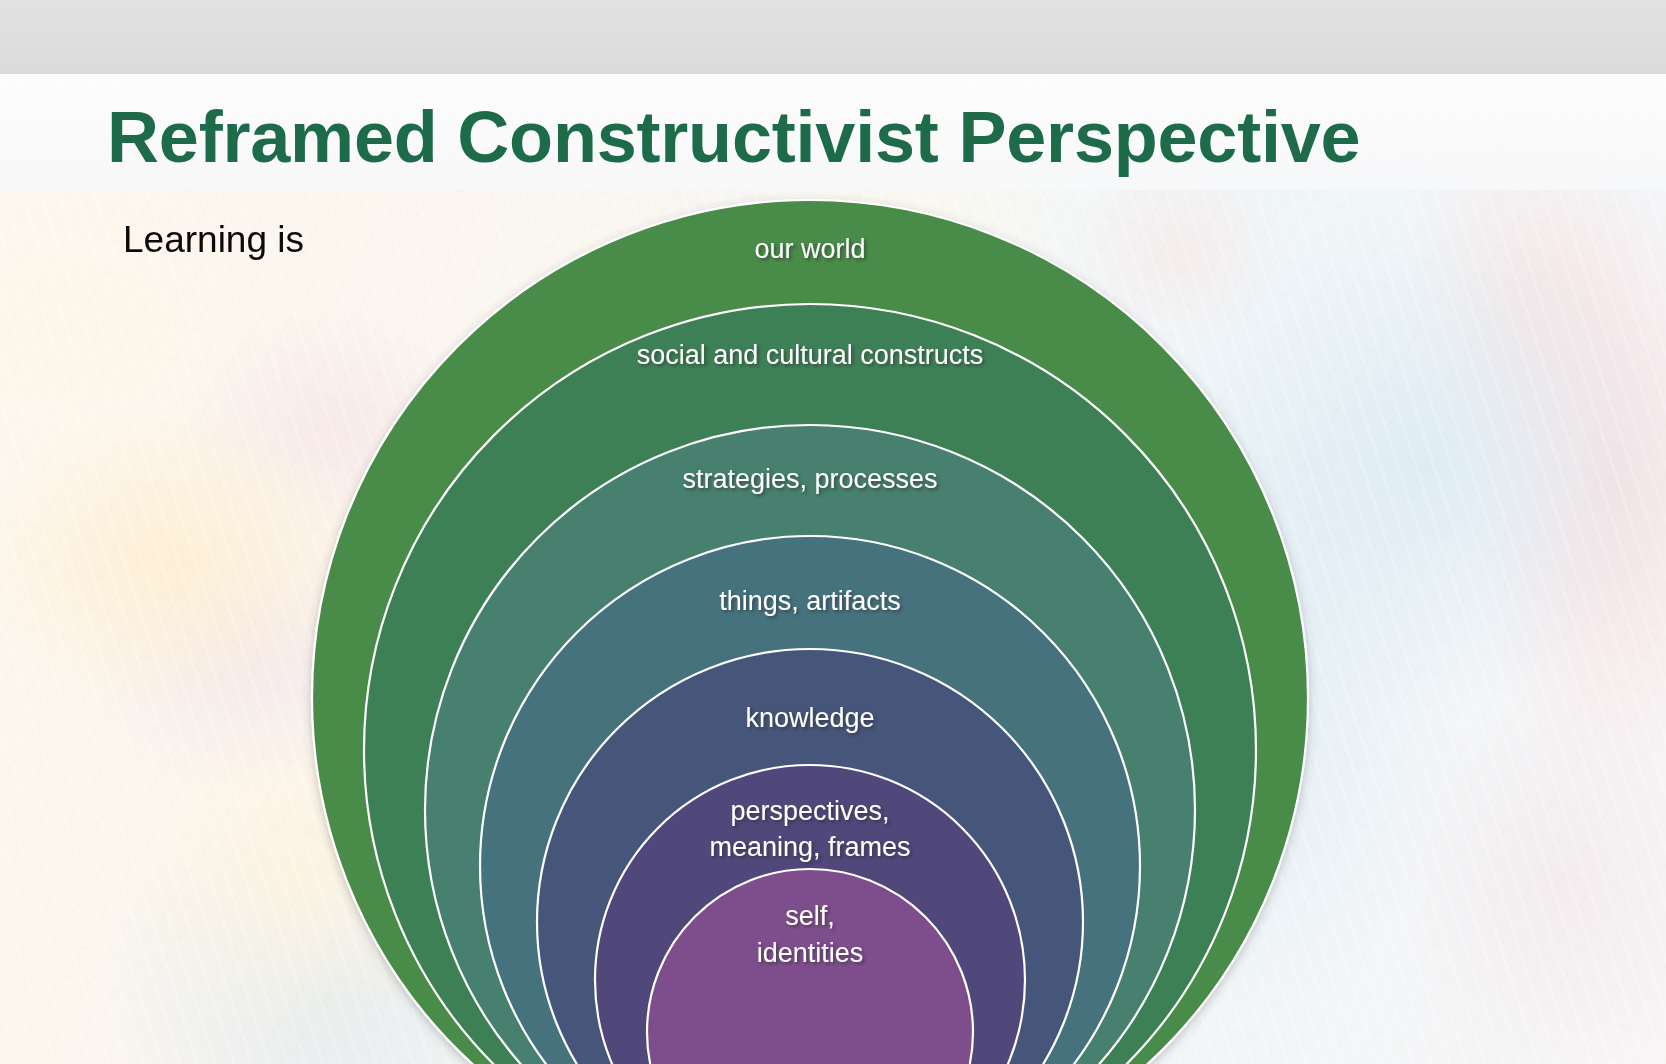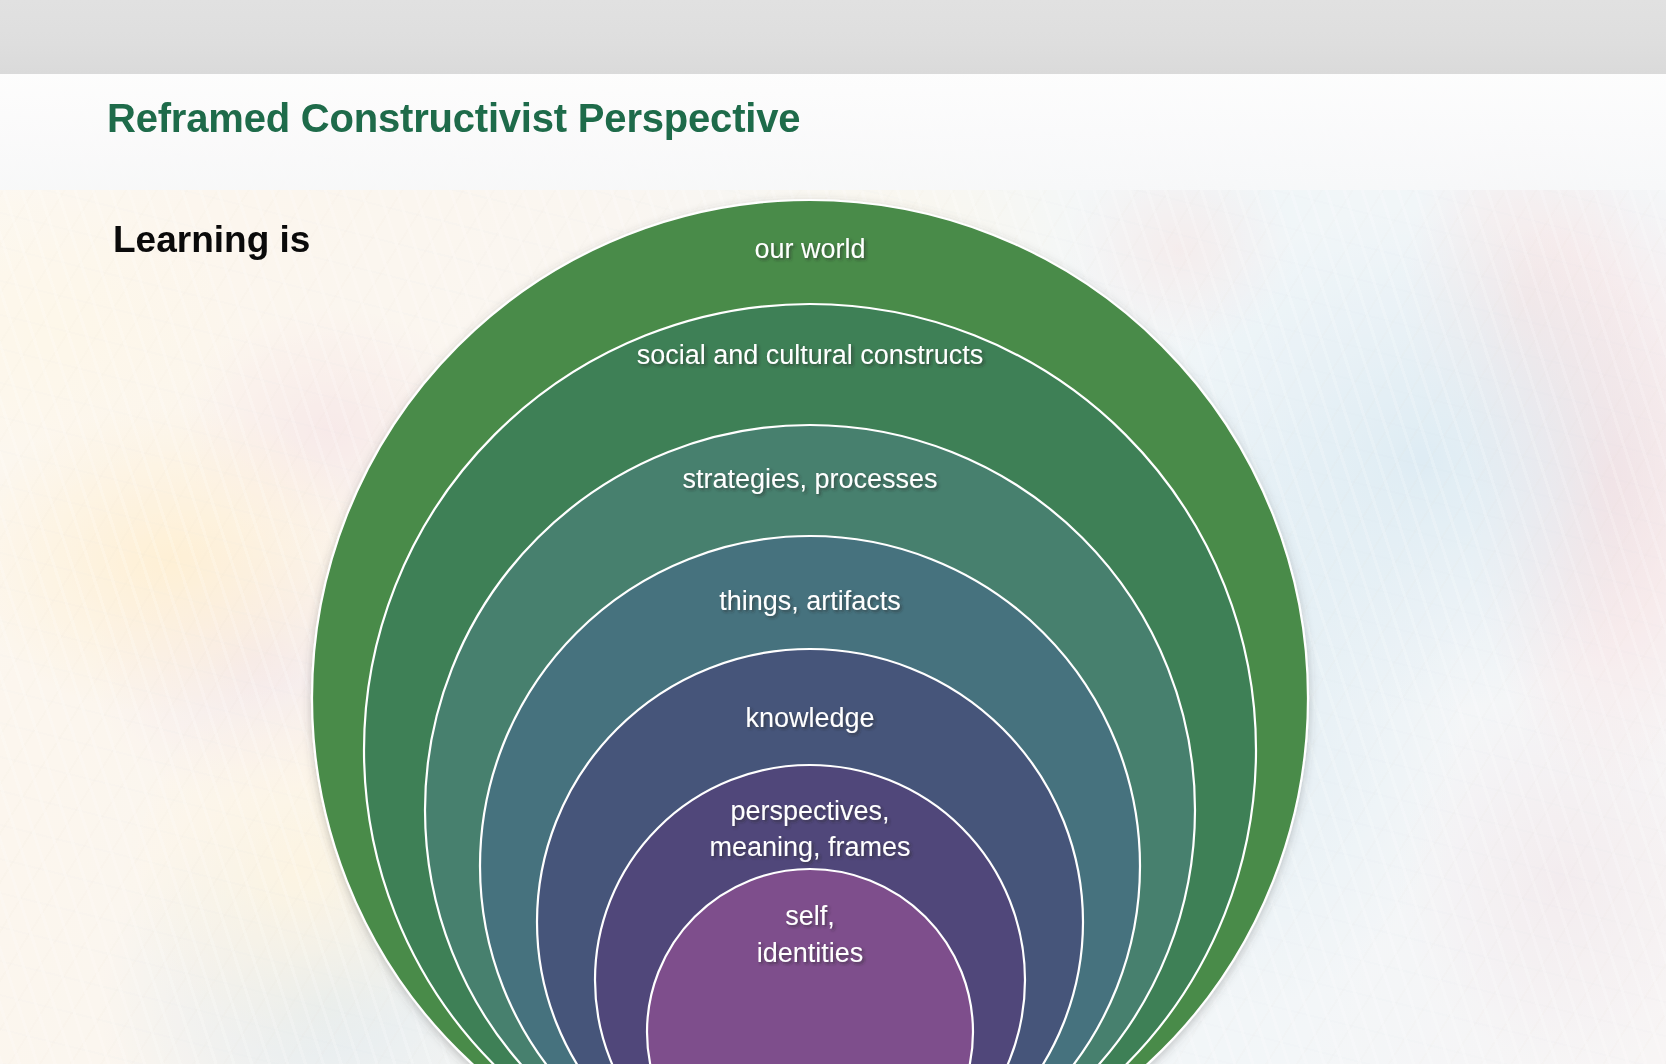--- a/index.html
+++ b/index.html
@@ -49,29 +49,29 @@
   #top-strip{
     position:absolute;left:0;top:0;width:1666px;height:74px;
     background:linear-gradient(180deg,#e1e1e1 0%,#dedede 60%,#dadada 100%);
   }
   #title-band{
     position:absolute;left:0;top:74px;width:1666px;height:116px;
     background:linear-gradient(180deg,rgba(253,253,253,.96) 0%,rgba(250,250,251,.93) 55%,rgba(247,248,249,.92) 100%);
   }
   #page-title{
     position:absolute;left:107px;top:96px;
-    font-size:40px;font-weight:bold;letter-spacing:-0.2px;
+    font-size:72px;font-weight:bold;letter-spacing:-0.2px;
     color:#1E6B4A;white-space:nowrap;
     font-family:"Liberation Sans", sans-serif;
   }
 
   
   #caption{
-    position:absolute;left:113px;top:216px;width:330px;
-    font-size:37px;line-height:1.30;color:#0a0a0a;font-weight:700;
+    position:absolute;left:123px;top:216px;width:330px;
+    font-size:37px;line-height:1.30;color:#0a0a0a;font-weight:400;
     font-family:"Liberation Sans", sans-serif;
   }
 
   
   #diagram{position:absolute;left:0;top:190px;width:1666px;height:874px;}
   #diagram svg{display:block;width:1666px;height:874px;}
   .ring-label{
     fill:#ffffff;
     font-family:"Liberation Sans", sans-serif;
     font-size:27px;

